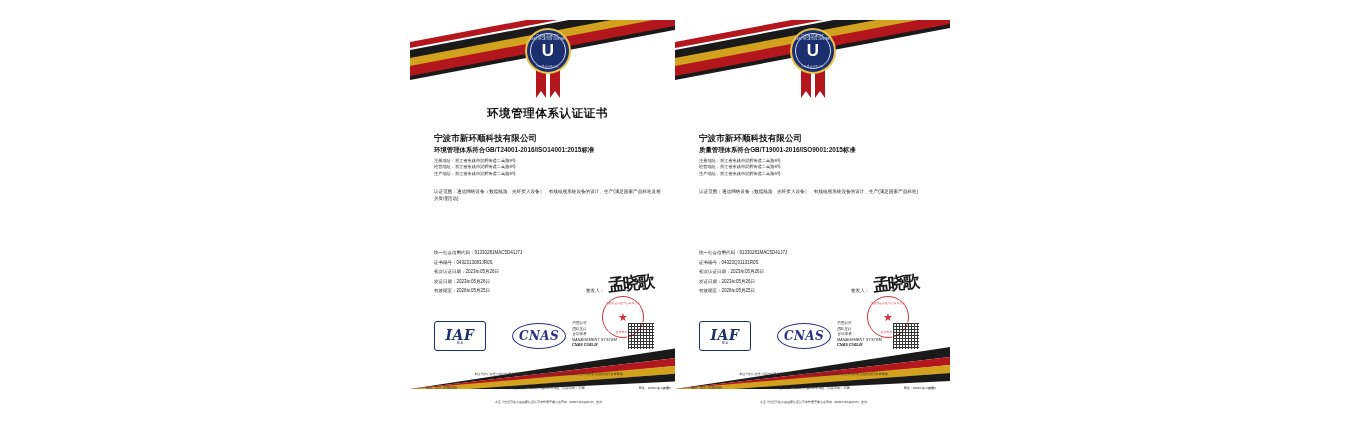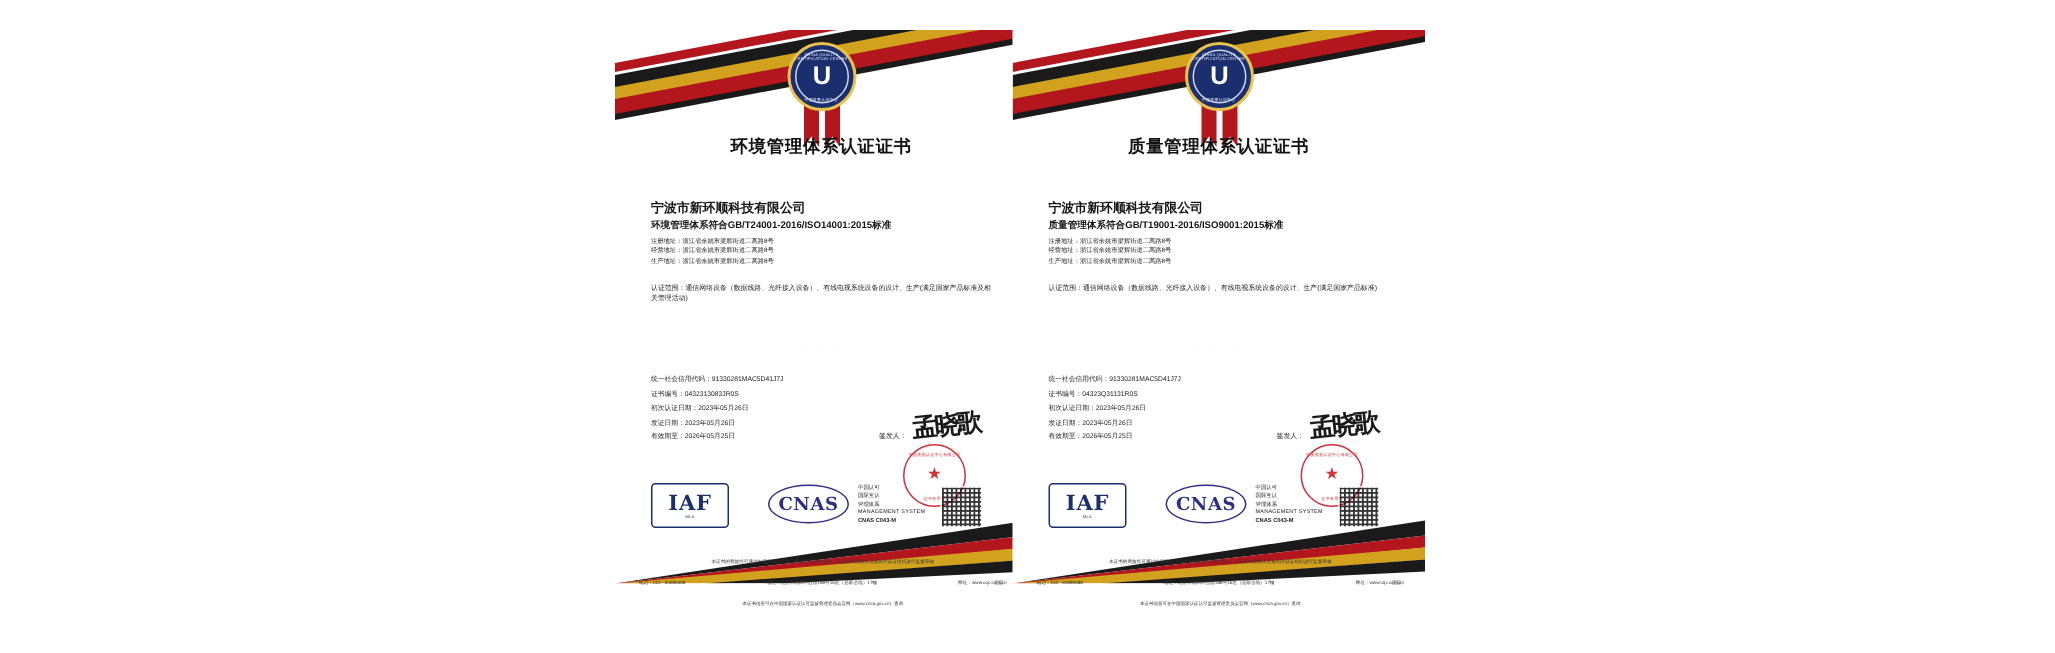--- a/index.html
+++ b/index.html
@@ -103,21 +103,21 @@
     letter-spacing: .2px;
     color: #e4e9f7;
   }
   .emblem .disc .arc-top { top: 5px; }
   .emblem .disc .arc-bot { bottom: 4px; }
 
   
   .cert-title {
     position: absolute;
     left: 0; right: 0;
-    top: 70px;
+    top: 86px;
     text-align: center;
     font-size: 11.5px;
     font-weight: bold;
     color: #111;
     letter-spacing: .6px;
   }
   .company {
     position: absolute;
     left: 24px;
     top: 113px;
@@ -205,22 +205,23 @@
   }
   .red-seal .ring-top { top: 3.5px; }
   .red-seal .ring-bot { bottom: 3px; }
 
   
   .logos {
     position: absolute;
     left: 24px;
     top: 300px;
     display: flex;
-    align-items: flex-end;
+    align-items: center;
     gap: 6px;
+    font-style: italic;
   }
   .iaf {
     width: 52px;
     height: 30px;
     border: 1.6px solid #1b2f6e;
     border-radius: 3px;
     background: #fff;
     color: #1b2f6e;
     display: flex;
     flex-direction: column;
@@ -442,21 +443,20 @@
         <polygon points="6,4 16,4 16,34 11,27 6,34" fill="#b4161e"></polygon>
         <polygon points="20,4 30,4 30,34 25,27 20,34" fill="#b4161e"></polygon>
       </svg>
       <div class="disc">
         <div class="arc-top">CHINA QUALITY CERTIFICATION CENTRE</div>
         <div class="inner">U</div>
         <div class="arc-bot">中国质量认证中心</div>
       </div>
     </div>
 
-    <div class="cert-title">质量管理体系认证证书</div>
     <div class="company">宁波市新环顺科技有限公司</div>
     <div class="standard">质量管理体系符合GB/T19001-2016/ISO9001:2015标准</div>
 
     <div class="addr-block">
       <div>注册地址：浙江省余姚市梁辉街道二高路8号</div>
       <div>经营地址：浙江省余姚市梁辉街道二高路8号</div>
       <div>生产地址：浙江省余姚市梁辉街道二高路8号</div>
     </div>
 
     <div class="scope-block">

